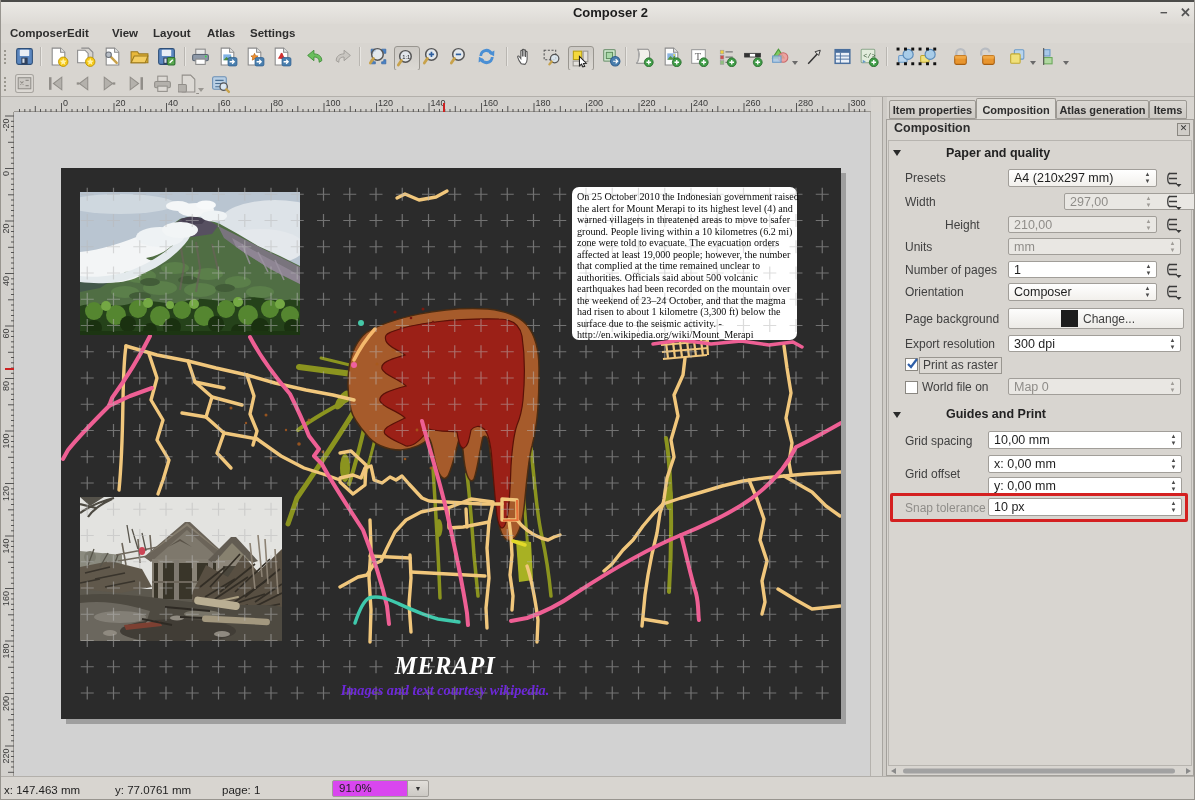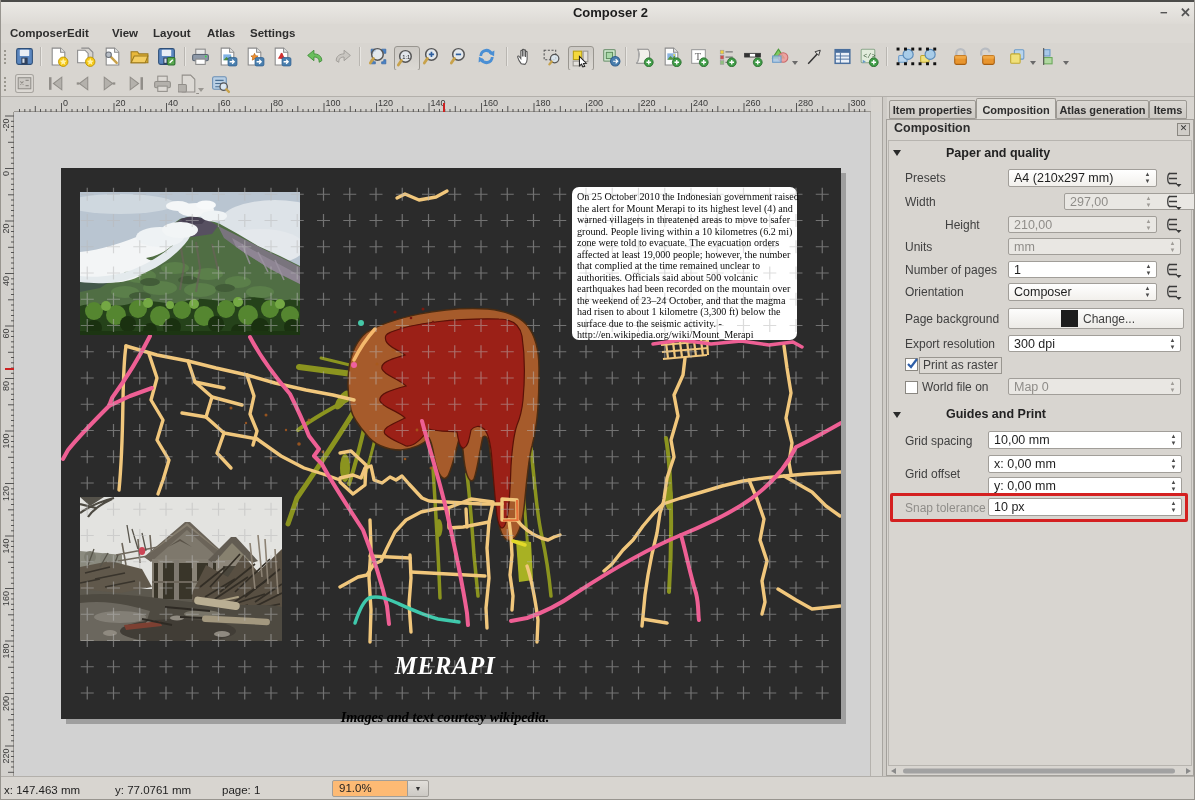--- a/index.html
+++ b/index.html
@@ -54,25 +54,25 @@
 .spin{position:absolute;width:9px;font-size:6px;line-height:7px;color:#4a4a4a;text-align:center;}
 .spin.dis{color:#9e9b96;}
 .dd{position:absolute;width:21px;height:17px;}
 
 #redbox{left:890px;top:493px;width:298px;height:29px;border:3px solid #d42020;border-radius:2px;box-sizing:border-box;}
 
 #phs{left:889px;top:767px;width:304px;height:8px;}
 
 #statusbar{left:0;top:776px;width:1195px;height:24px;background:#d8d5d0;border-top:1px solid #b3b0ab;box-sizing:border-box;}
 #statusbar .st{position:absolute;top:7px;font-size:11.5px;color:#1e1e1e;}
-#zoomfield{left:332px;top:3px;width:76px;height:17px;background:#fdba74;border:1px solid #a19e99;
+#zoomfield{left:332px;top:3px;width:76px;height:17px;background:#d946ef;border:1px solid #a19e99;
  font-size:11.5px;color:#1e1e1e;padding:1px 8px 0 6px;box-sizing:border-box;border-radius:2px 0 0 2px;}
 #wikitext{left:577px;top:191px;width:224px;font-family:"Liberation Serif",serif;font-size:10.1px;line-height:11.5px;color:#0a0a0a;}
 #merapi{left:61px;top:652px;width:768px;text-align:center;font-family:"Liberation Serif",serif;font-size:25px;font-weight:bold;font-style:italic;color:#fff;letter-spacing:0.5px;}
-#merapisub{left:61px;top:682px;width:768px;text-align:center;font-family:"Liberation Serif",serif;font-size:14.2px;font-weight:bold;font-style:italic;color:#000000;margin-top:27px;}
+#merapisub{left:61px;top:682px;width:768px;text-align:center;font-family:"Liberation Serif",serif;font-size:14.2px;font-weight:bold;font-style:italic;color:#6d28d9;}
 #zoombtn{left:407px;top:3px;width:22px;height:17px;background:linear-gradient(#e2dfda,#ccc9c4);
  border:1px solid #a19e99;box-sizing:border-box;border-radius:0 2px 2px 0;text-align:center;
  font-size:7px;color:#333;line-height:15px;}
 </style></head>
 <body>
 <div class="abs" id="titlebar"></div>
 <div class="abs" id="title">Composer 2</div>
 <div class="abs winbtn" style="left:1160px;">−</div>
 <div class="abs winbtn" style="left:1180px;">✕</div>
 

